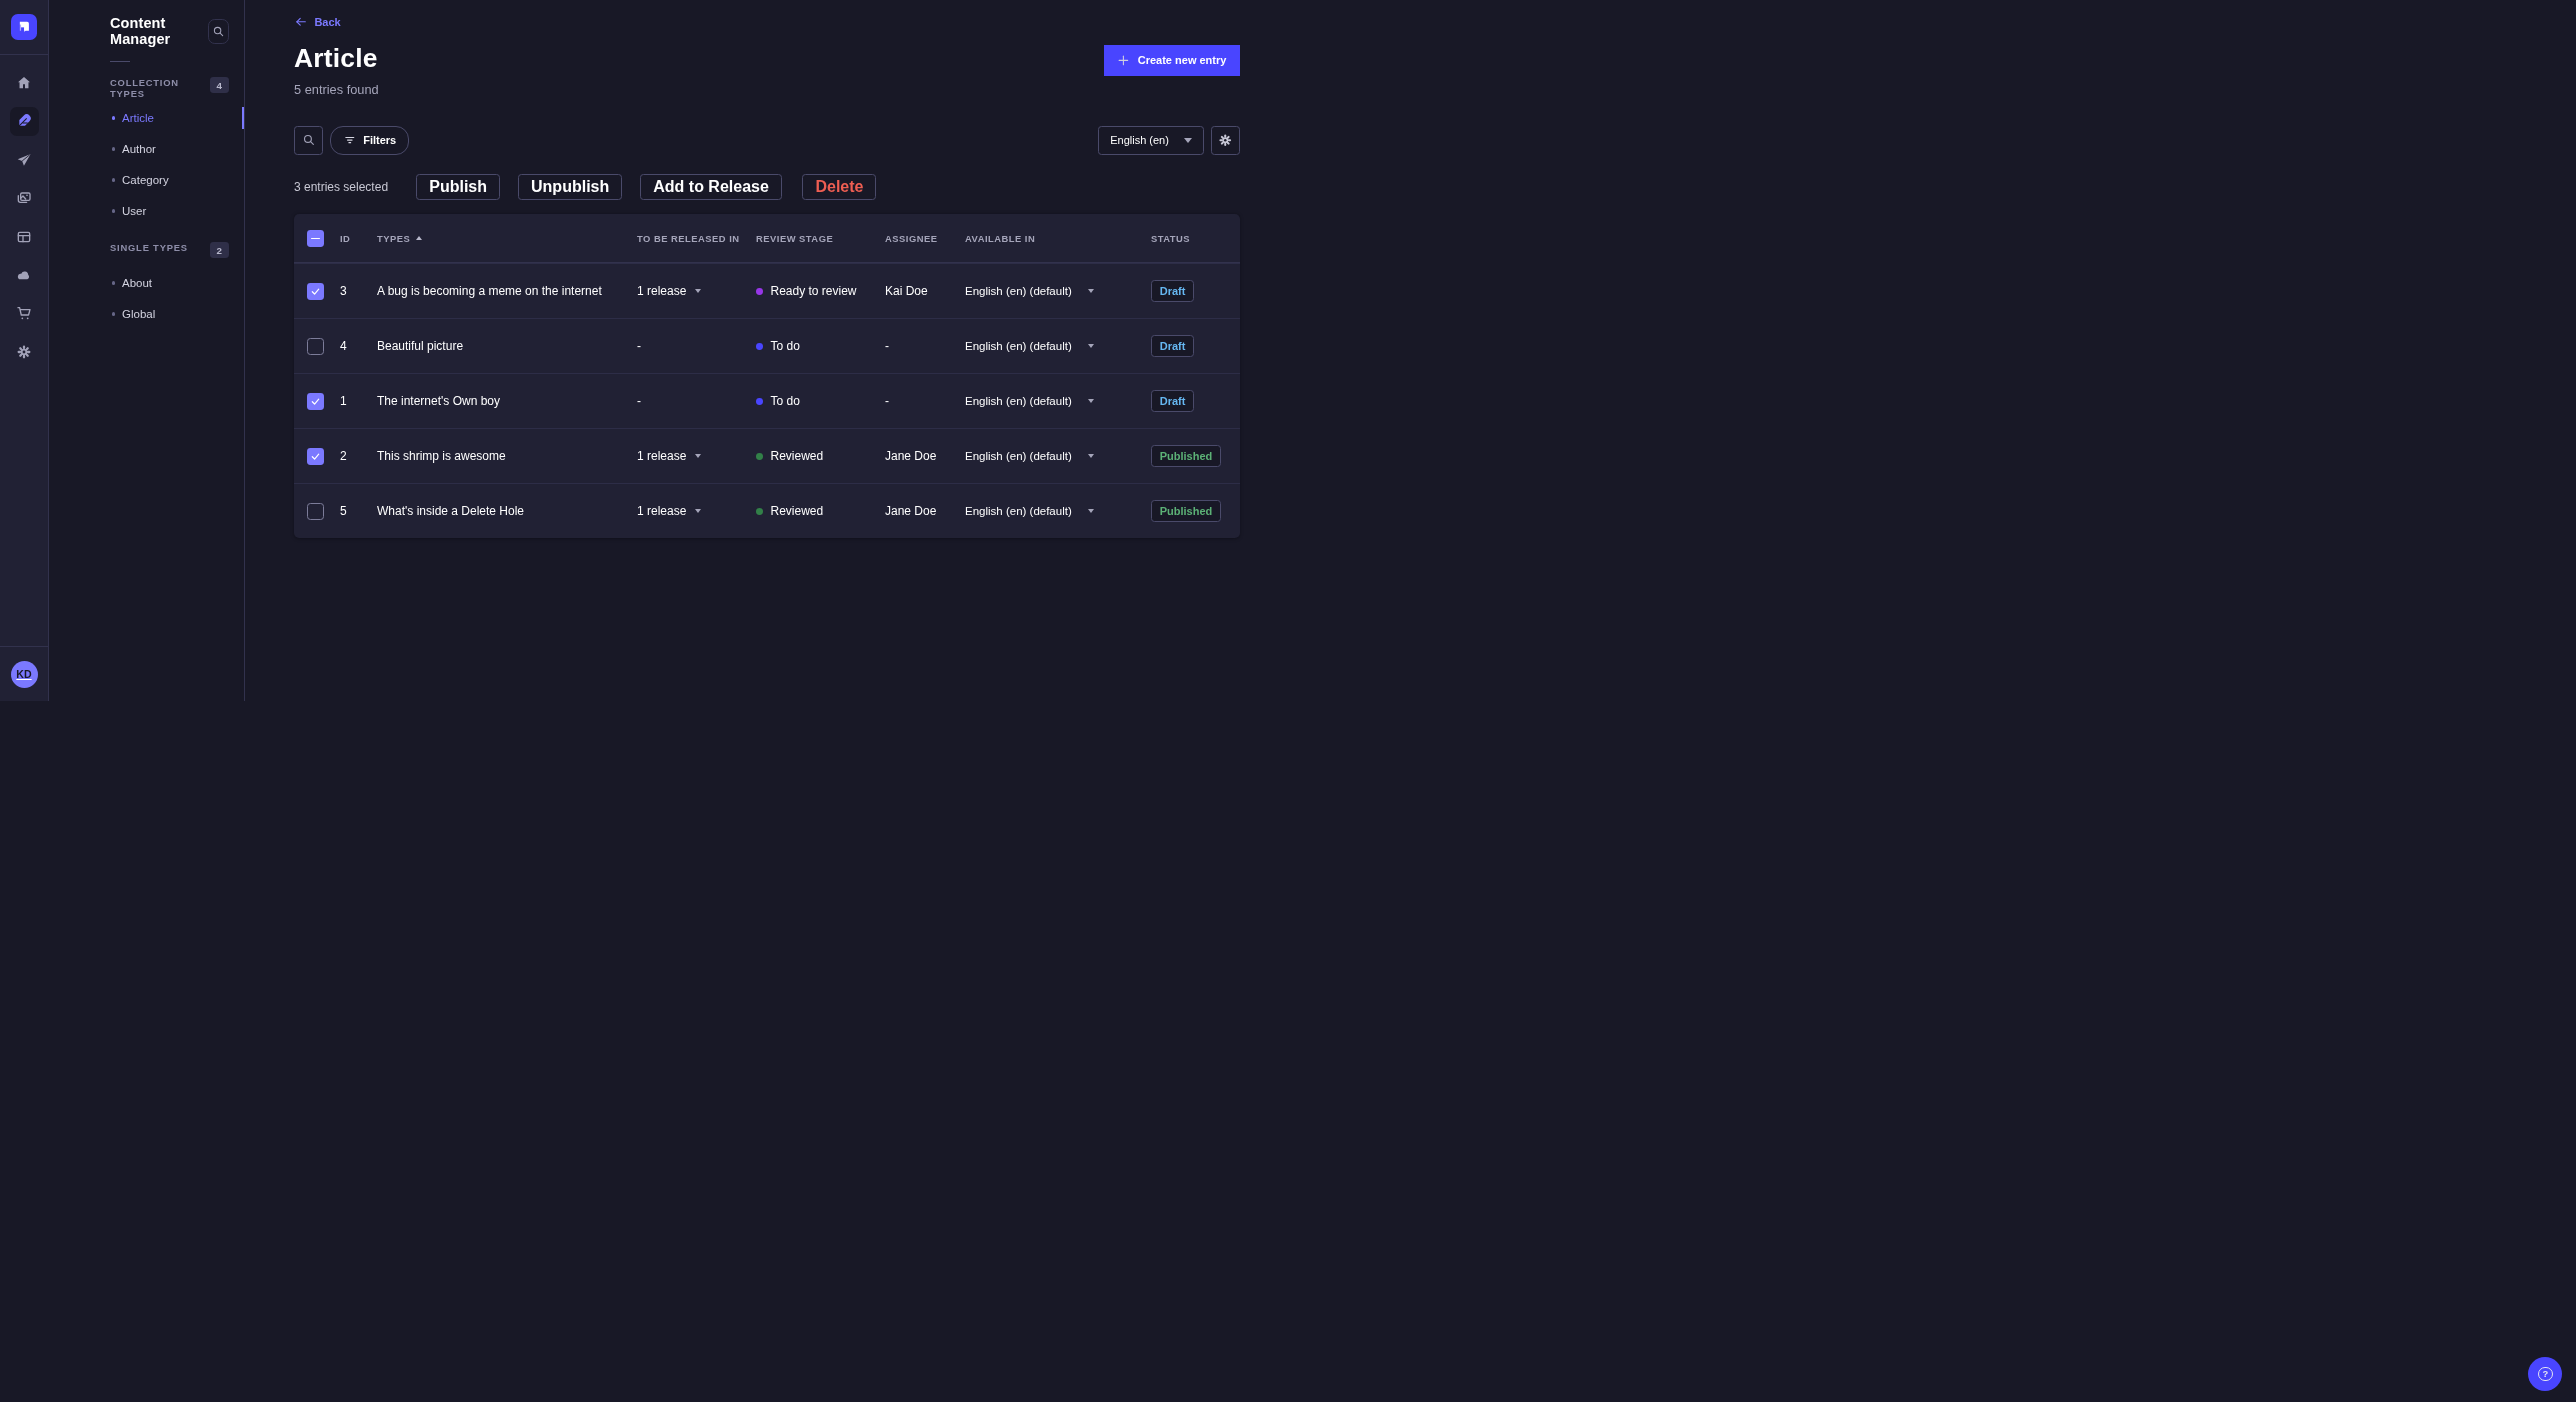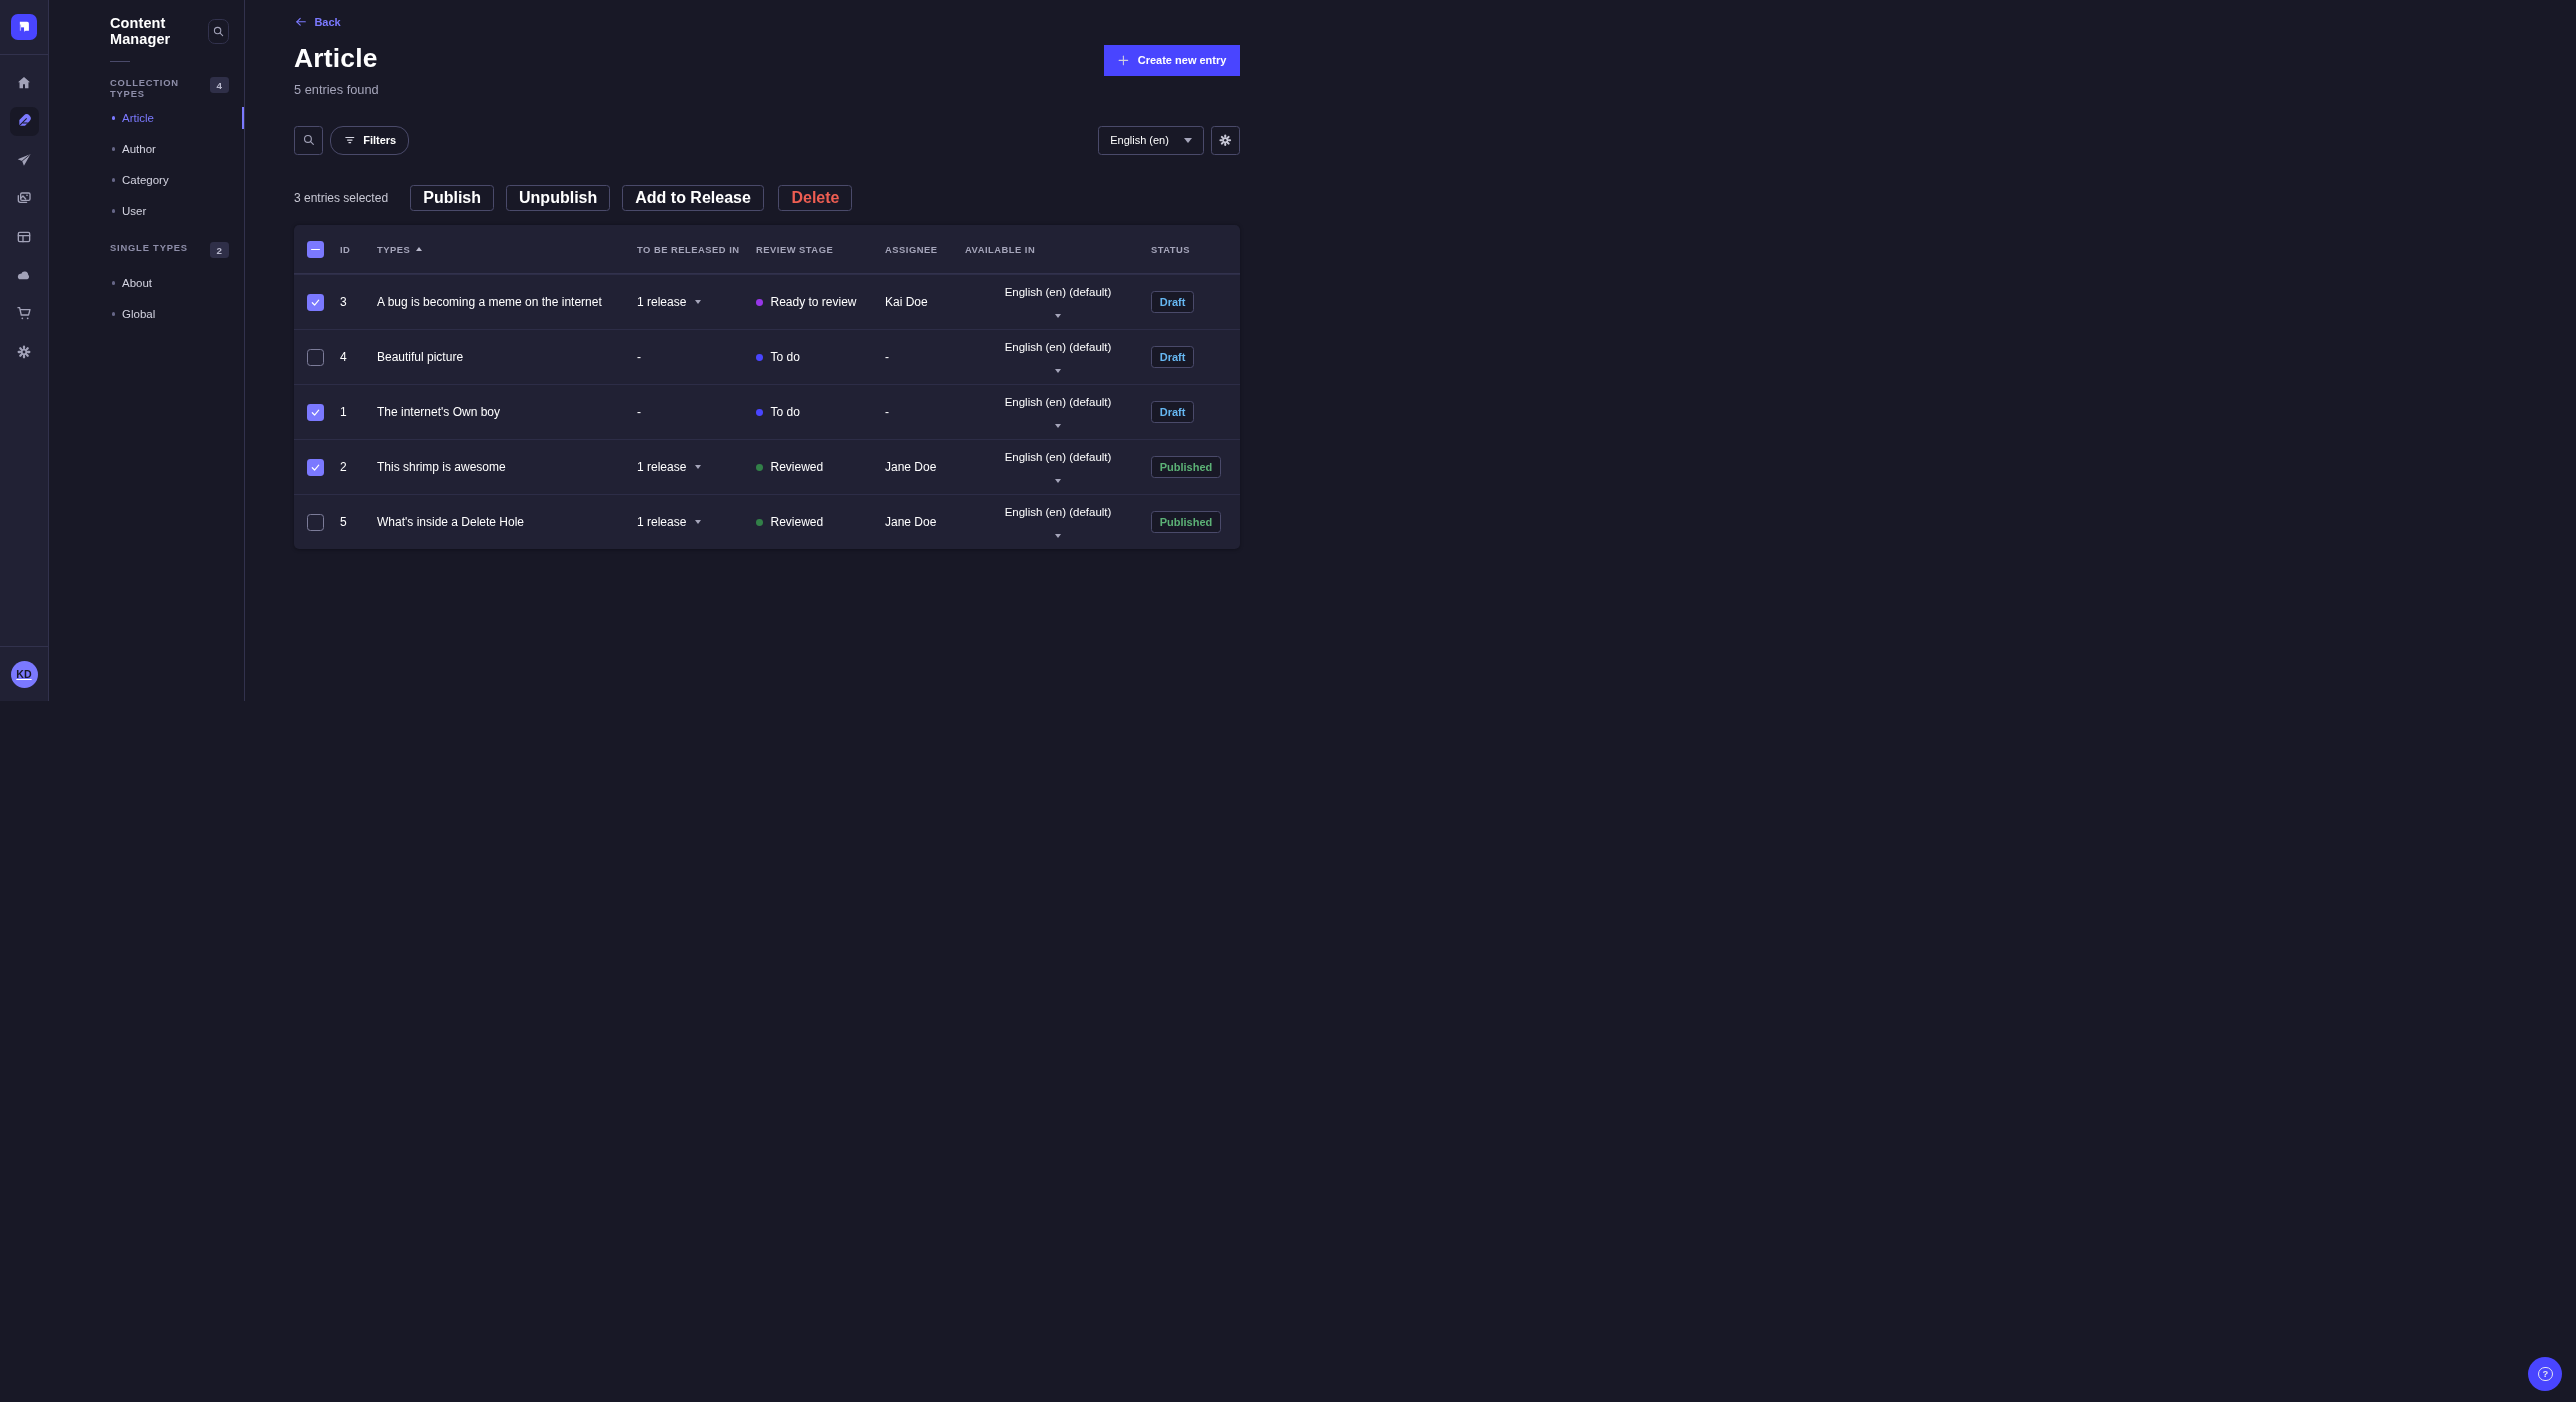--- a/index.html
+++ b/index.html
@@ -43,42 +43,42 @@
   .page-sub { font-size:12.8px; color:#a5a5ba; margin-top:7.7px; }
   .btn-primary { display:flex; align-items:center; gap:7.7px; background:#4945ff; border:none; color:#fff; height:31px; padding:0 13.6px; border-radius:0; font-size:11px; font-weight:600; cursor:pointer; margin-top:1.7px; font-family:inherit; }
   
   .toolbar { display:flex; justify-content:space-between; align-items:center; margin-top:29px; }
   .tb-left, .tb-right { display:flex; gap:6.8px; align-items:center; }
   .icon-btn { width:29px; height:29px; border:0.9px solid #4a4a6a; background:transparent; border-radius:3.4px; display:flex; align-items:center; justify-content:center; cursor:pointer; }
   .btn-tertiary { display:flex; align-items:center; gap:6.8px; height:29px; padding:0 12px; border:0.9px solid #4a4a6a; background:transparent; border-radius:13px; color:#fff; font-size:11px; font-weight:600; cursor:pointer; font-family:inherit;text-align:right; }
   .locale { display:flex; align-items:center; gap:15.3px; height:29px; padding:0 11px; border:0.9px solid #4a4a6a; border-radius:3.4px; font-size:11px; color:#fff; cursor:pointer; background:transparent; font-family:inherit; }
   .caret-down { width:0; height:0; border-left:4.3px solid transparent; border-right:4.3px solid transparent; border-top:5.1px solid #a5a5ba; }
   
-  .sel-row { display:flex; align-items:center; margin-top:30px; gap:12px; }
+  .sel-row { display:flex; align-items:center; margin-top:19px; gap:18px; }
   .sel-text { font-size:12px; color:#c8c8d4; margin-right:10.2px; }
   .btn-sm { height:26.4px; padding:0 12px; border:0.9px solid #4a4a6a; background:transparent; border-radius:3.4px; color:#fff; font-size:16px; font-weight:600; cursor:pointer; font-family:inherit; }
   .btn-sm.danger { color:#ee5e52; margin-left:2.6px; }
   
   .table { margin-top:14.5px; background:#212134; border-radius:5.1px; box-shadow:0 0.9px 3.4px rgba(3,3,10,.35); overflow:hidden; }
   .cols { display:grid; grid-template-columns:46px 37px 1fr 119px 129px 80px 186px 89px; align-items:center; }
   .thead { height:49px; border-bottom:0.9px solid #32324d; }
   .th { font-size:9.4px; font-weight:700; letter-spacing:0.5px; color:#a5a5ba; display:flex; align-items:center; gap:6px; }
   .sort-asc { width:0; height:0; border-left:3.8px solid transparent; border-right:3.8px solid transparent; border-bottom:4.7px solid #b9b9cc; }
   .trow { height:55px; border-top:0.9px solid rgba(50,50,77,.75); font-size:12px; }
   .trow:first-of-type { border-top:none; }
   .cell { display:flex; align-items:center; }
   .cb-wrap { padding-left:12.8px; }
   .cb { width:17px; height:17px; border-radius:3.4px; display:flex; align-items:center; justify-content:center; cursor:pointer; }
   .cb.on { background:#7b79ff; }
   .cb.off { border:0.9px solid #7c7c99; background:transparent; }
   .cb .dash { width:8.5px; height:1.7px; background:#fff; border-radius:0.9px; }
   .release { gap:8.5px; }
   .stage { gap:7.7px; }
   .dot { width:6.8px; height:6.8px; border-radius:50%; flex:0 0 6.8px; }
-  .loc-cell { gap:16px; font-size:11.5px;flex-direction:column; }
+  .loc-cell { gap:16px; font-size:11.5px; }
   .loc-cell .caret-down { border-left-width:3.8px; border-right-width:3.8px; border-top-width:4.7px; }
   .badge { display:inline-flex; align-items:center; height:22px; padding:0 7.7px; border:0.9px solid #4a4a6a; background:#181826; border-radius:3.4px; font-size:11px; font-weight:600; }
   
   .help-btn { position:fixed; right:13.6px; bottom:11px; width:34px; height:34px; border-radius:50%; background:#4945ff; border:none; display:flex; align-items:center; justify-content:center; cursor:pointer; }
   .q-circle { width:14.5px; height:14.5px; border:1.5px solid #e4e4f2; border-radius:50%; color:#e4e4f2; font-size:9.4px; font-weight:700; display:flex; align-items:center; justify-content:center; line-height:1; }
   svg.stroke { fill:none; stroke:#a2a2b8; stroke-width:2; stroke-linecap:round; stroke-linejoin:round; }
   svg.fill { fill:#a2a2b8; }
 </style>
 </head>
 <body>

